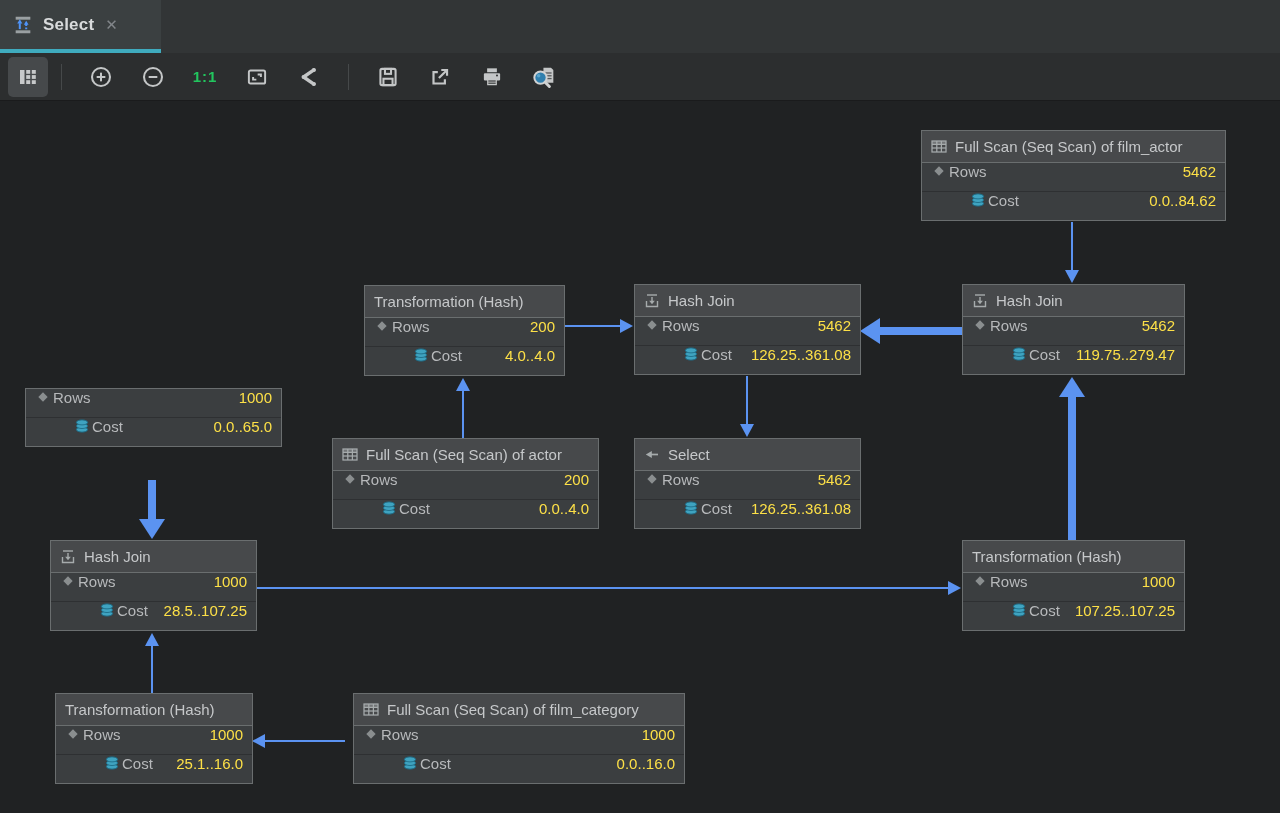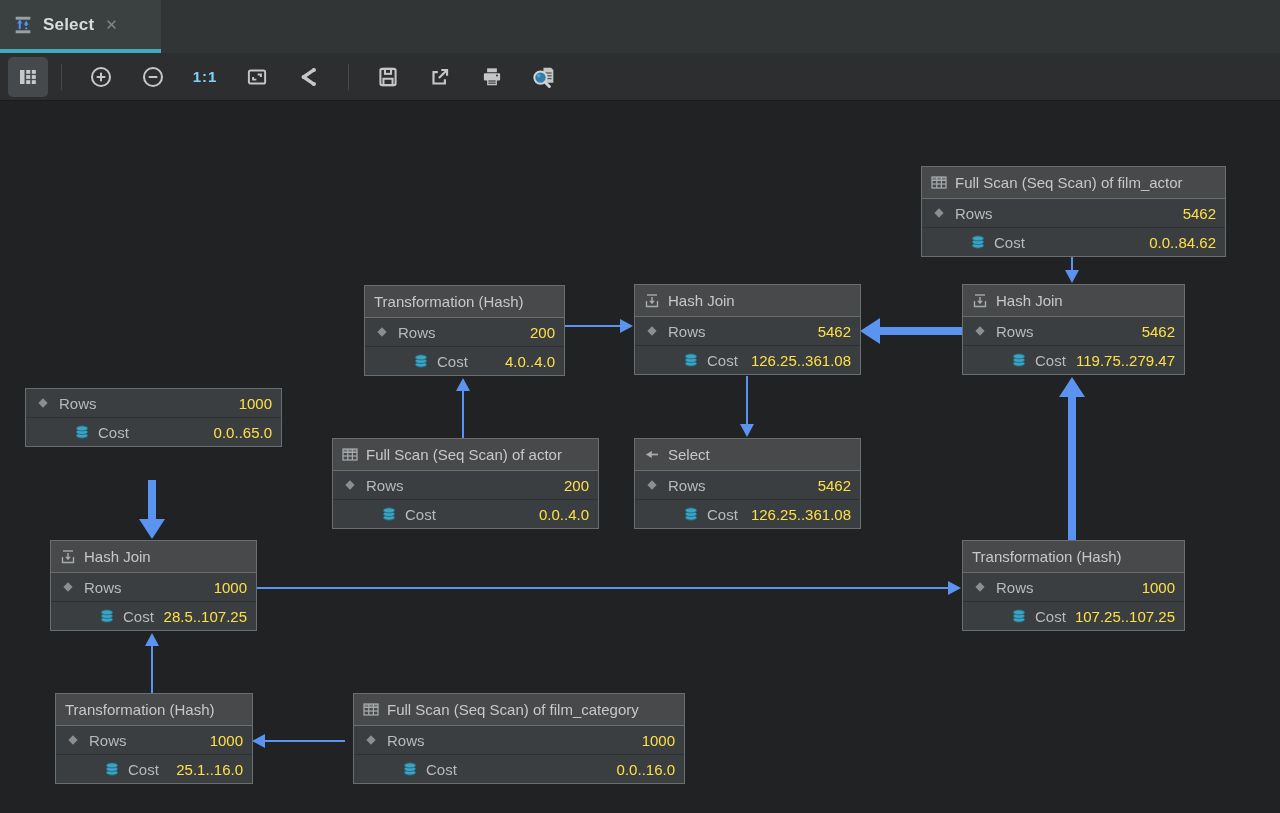--- a/index.html
+++ b/index.html
@@ -24,34 +24,34 @@
   }
   .tb-toggle{
     width:40px;height:40px;margin-left:8px;border-radius:5px;background:#46494b;
     display:flex;align-items:center;justify-content:center;flex:none;
   }
   .tb-sep{width:1px;height:26px;background:#46494a;margin:0 13px;flex:none;}
   .tb-btn{
     width:28px;height:28px;display:flex;align-items:center;justify-content:center;
     margin:0 12px;flex:none;color:#c4c6c7;
   }
-  .tb-actual{font-size:15px;font-weight:700;color:#7dd3fc;letter-spacing:1px;}
+  .tb-actual{font-size:15px;font-weight:700;color:#22c55e;letter-spacing:1px;}
   
   .diagram{position:absolute;left:0;top:0;width:1280px;height:813px;}
   #edges-svg{position:absolute;left:0;top:0;pointer-events:none;}
   .node{
     position:absolute;background:#3b3e40;border:1px solid #6a6e6f;box-sizing:content-box;
   }
   .node-title{
     height:31px;background:#47494b;border-bottom:1px solid #6a6e6f;
     display:flex;align-items:center;gap:8px;padding:0 9px;
     color:#c6c8ca;font-size:15px;white-space:nowrap;overflow:hidden;
   }
   .node-row{
-    height:28px;display:flex;align-items:center;gap:8px;padding:0 9px;
+    height:28px;display:flex;align-items:flex-start;gap:2px;padding:0 9px;
     color:#b7b9bb;font-size:15px;white-space:nowrap;
   }
   .node-row.cost{border-top:1px solid rgba(0,0,0,0.22);padding-left:48px;}
   .rval{margin-left:auto;color:#fde047;}
   .icn{display:flex;align-items:center;justify-content:center;flex:none;}
 </style>
 </head>
 <body>
 
 <div class="diagram">
@@ -91,21 +91,21 @@
       <g>
         <line x1="152" y1="693" x2="152" y2="646" stroke="#5b93f1" stroke-width="2"></line>
         <polygon points="152,633 145,646 159,646" fill="#5b93f1"></polygon>
       </g>
       <g>
         <line x1="345" y1="741" x2="265" y2="741" stroke="#5b93f1" stroke-width="2"></line>
         <polygon points="252,741 265,734 265,748" fill="#5b93f1"></polygon>
       </g>
     </svg>
   <div id="diagram-nodes">
-      <div class="node" style="left: 921px; top: 130px; width: 303px; margin-top: 36px;">
+      <div class="node" style="left: 921px; top: 130px; width: 303px;">
         <div class="node-title">
           <span class="icn">
             <svg width="16" height="15" viewBox="0 0 16 15">
               <rect x="1" y="2" width="14" height="3.4" fill="#a6abac" opacity="0.45"></rect>
               <g stroke="#a6abac" fill="none" stroke-width="1.25">
                 <rect x="1" y="2" width="14" height="11"></rect>
                 <line x1="1" y1="5.4" x2="15" y2="5.4"></line>
                 <line x1="1" y1="9" x2="15" y2="9"></line>
                 <line x1="5.8" y1="2" x2="5.8" y2="13"></line>
                 <line x1="10.4" y1="2" x2="10.4" y2="13"></line>

